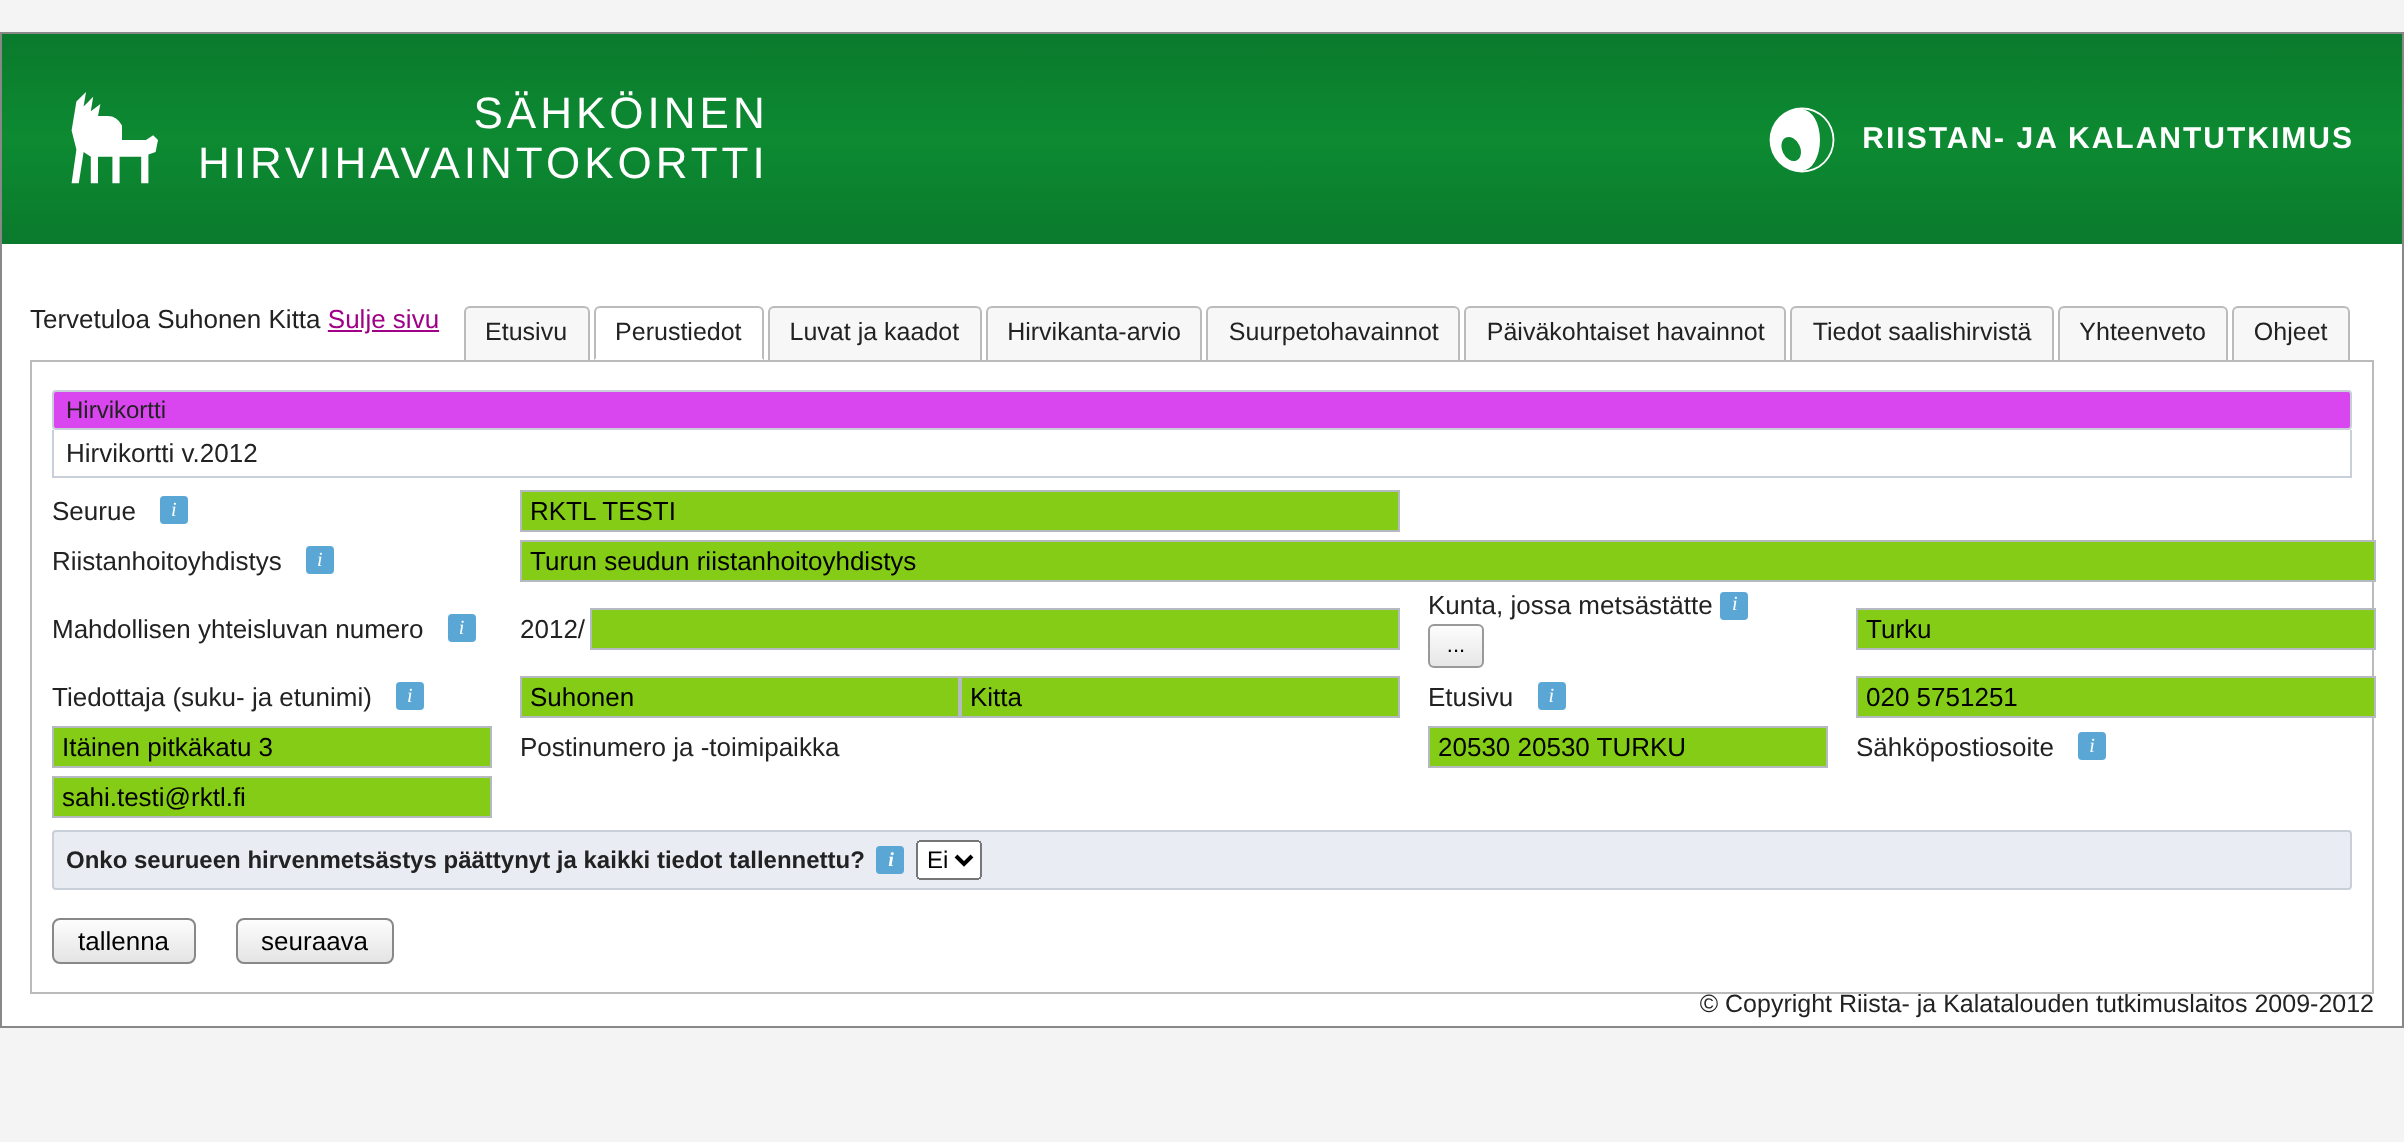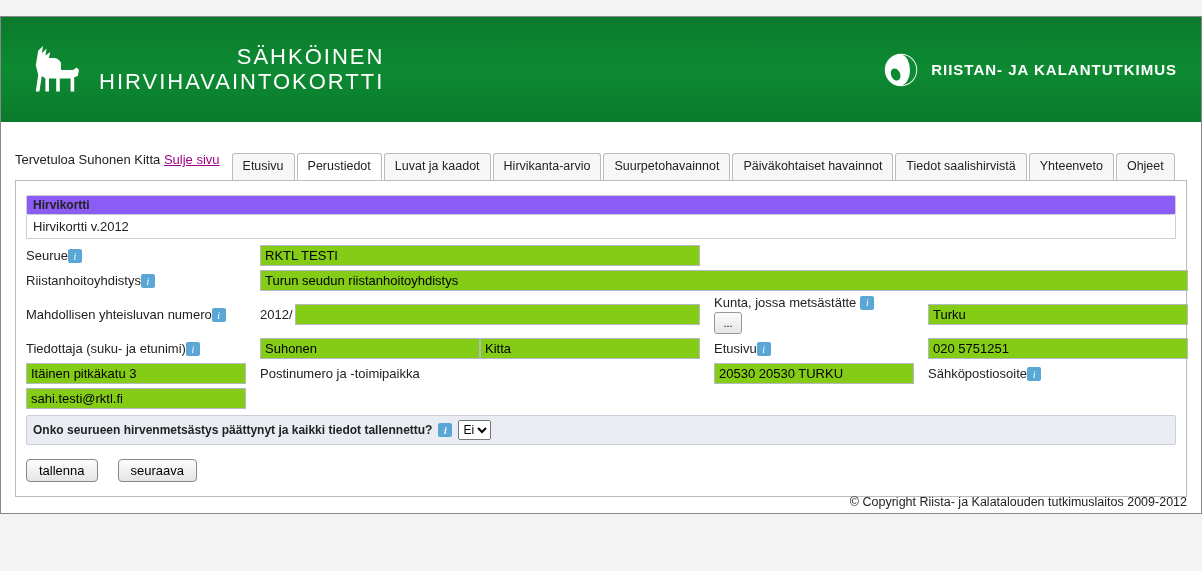--- a/index.html
+++ b/index.html
@@ -23,25 +23,25 @@
   
   .tabrow { margin-top:30px; border-bottom:1px solid #bbb; display:flex; align-items:flex-start; height:29px; }
   .welcome { font-size:13px; padding:0 6px 6px 0; }
   .welcome .close-link { color:#a00088; text-decoration:underline; cursor:pointer; }
   .tabs { display:flex; margin-left:6px; }
   .tab { border:1px solid #bbb; border-bottom:none; padding:5px 10px 6px 10px; background:#f7f7f7; margin-right:2px; font-size:12.5px; border-radius:3px 3px 0 0; cursor:pointer; position:relative; top:1px;}
   .tab.active { background:#fff; border-bottom:1px solid #fff; }
 
   .panel-outer { border:1px solid #bbb; border-top:none; padding:8px 10px 14px 10px; }
 
-  .section-head { background:#8b5cf6; border:1px solid #c9cfd8; border-radius:2px; padding:2px 6px; font-size:12px; font-weight:bold; margin-top:6px; }
+  .section-head { background:#d946ef; border:1px solid #c9cfd8; border-radius:2px; padding:2px 6px; font-size:12px; font-weight:normal; margin-top:6px; }
   .section-body { border:1px solid #c9cfd8; border-top:none; padding:4px 6px; font-size:13px; }
 
   .form-grid { display:grid; grid-template-columns: 220px 440px 200px 260px; gap:4px 14px; align-items:center; margin-top:6px;}
-  .form-grid .label { font-size:13px; display:flex; align-items:flex-end; gap:0;}
+  .form-grid .label { font-size:13px; display:flex; align-items:flex-start; gap:12px;}
   .text-input { width:100%; border:1px solid #b5b9c2; padding:2px 4px; font-size:13px; height:21px; background:#84cc16;}
   .half-pair { display:flex; gap:0;}
   .half-pair .text-input { width:50%; }
   .with-prefix { display:flex; align-items:center; }
   .with-prefix .prefix { padding-right:2px; }
   .with-prefix .text-input { flex:1; }
 
   .info-ic { display:inline-flex; width:14px; height:14px; border-radius:2px; background:#5aa7d6; color:#fff; font-size:10px; align-items:center; justify-content:center; font-style:italic; font-family: Georgia, serif; cursor:pointer; }
 
   .browse-btn { width:28px; height:22px; border:1px solid #999; border-radius:3px; background:linear-gradient(#fdfdfd,#e6e6e6); cursor:pointer; font-size:11px; line-height:1; }

